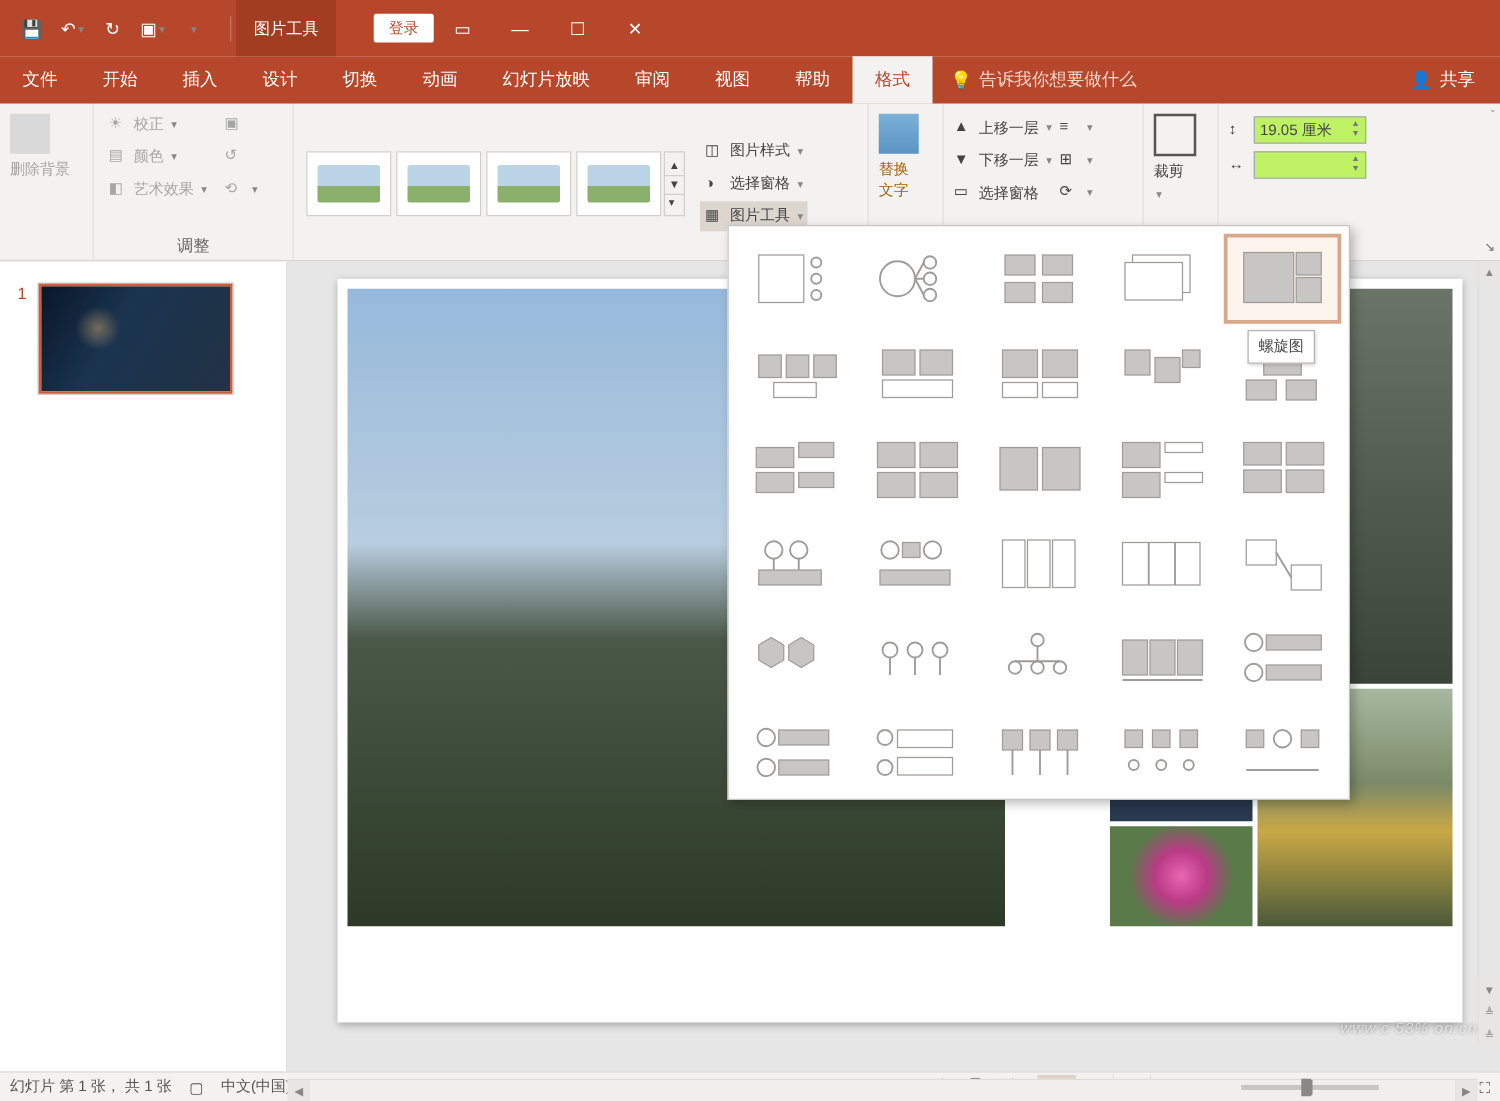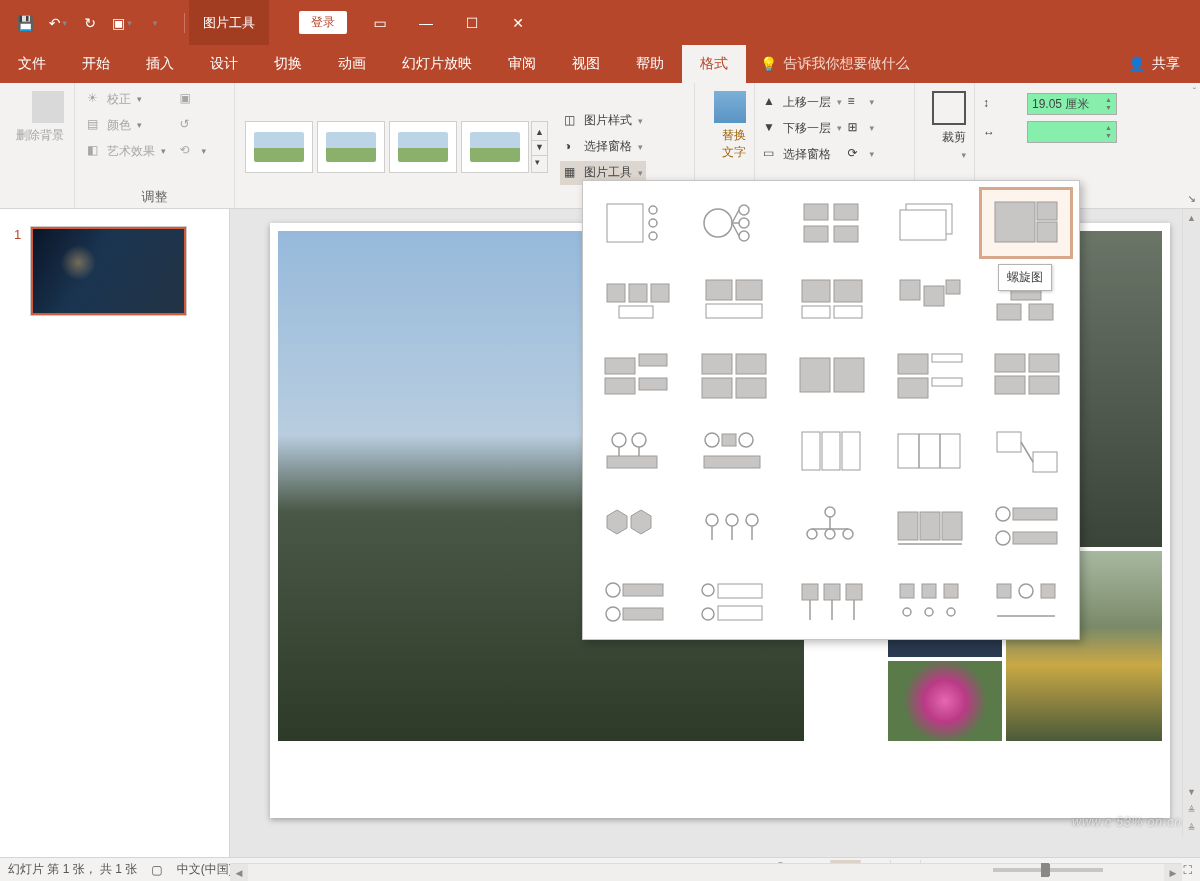--- a/index.html
+++ b/index.html
@@ -4,48 +4,48 @@
 <style>
 * { margin: 0; padding: 0; box-sizing: border-box; font-family: "Microsoft YaHei", "Segoe UI", sans-serif; }
 body { width: 1200px; height: 881px; overflow: hidden; background: #fff; font-size: 12px; color: #444; }
 
 
 .title-bar { height: 45px; background: #b7472a; display: flex; align-items: center; color: #fff; }
 .qa-toolbar { display: flex; gap: 4px; padding: 0 12px; align-items: center; }
 .qa-btn { width: 28px; height: 28px; display: flex; align-items: center; justify-content: center; cursor: pointer; font-size: 14px; }
 .qa-sep { width: 1px; height: 20px; background: rgba(255,255,255,.25); margin: 0 4px; }
 .title-center { flex: 1; text-align: center; font-size: 13px; }
-.title-right { display: flex; align-items: center; gap: 10px; padding-right: 8px; }
+.title-right { display: flex; align-items: center; padding-right: 8px; }
 .login-btn { background: #fff; color: #b7472a; padding: 3px 12px; font-size: 12px; border-radius: 2px; }
 .window-ctl { display: flex; }
 .wc-btn { width: 46px; height: 45px; display: flex; align-items: center; justify-content: center; font-size: 14px; cursor: pointer; }
 .ctx-tab { background: #a33d22; padding: 10px 14px; font-size: 13px; align-self: stretch; display: flex; align-items: center; }
 
 
 .ribbon-tabs { height: 38px; background: #b7472a; display: flex; align-items: stretch; color: #fff; font-size: 14px; }
 .rtab { padding: 0 18px; display: flex; align-items: center; cursor: pointer; }
 .rtab.active { background: #f3f2f1; color: #b7472a; }
 .rtab-tell { flex: 1; display: flex; align-items: center; gap: 6px; padding-left: 14px; color: #f5d6cd; }
 .rtab-share { padding: 0 20px; display: flex; align-items: center; gap: 6px; }
 
 
 .ribbon { height: 126px; background: #f3f2f1; border-bottom: 1px solid #d7d5d3; display: flex; position: relative; }
 .rgroup { border-right: 1px solid #e1dfdd; padding: 4px 8px 2px 8px; display: flex; flex-direction: column; }
 .rgroup-body { flex: 1; display: flex; align-items: flex-start; gap: 6px; }
 .rgroup-label { text-align: center; font-size: 13px; color: #666; padding-top: 2px; }
-.big-btn { display: flex; flex-direction: column; align-items: flex-end; justify-content: center; width: 56px; gap: 4px; padding-top: 4px; color: #a6a6a6; }
+.big-btn { display: flex; flex-direction: column; align-items: flex-start; justify-content: center; width: 56px; gap: 4px; padding-top: 4px; color: #a6a6a6; }
 .big-btn .ic { width: 32px; height: 32px; background: #d9d9d9; }
 .med-btn { display: flex; align-items: center; gap: 4px; height: 24px; padding: 0 4px; color: #a6a6a6; cursor: pointer; }
 .svert { display: flex; flex-direction: column; gap: 2px; }
 .style-thumb { width: 68px; height: 52px; background: #fff; border: 1px solid #d0cfce; margin: 2px; display: flex; align-items: center; justify-content: center; }
 .style-thumb-inner { width: 50px; height: 30px; background: linear-gradient(#bcd5e6 55%, #8ab06c 55%); border-radius: 2px; }
 .style-row { display: flex; }
 .arrange-row { display: flex; align-items: center; gap: 4px; height: 22px; font-size: 12px; color: #444; cursor: pointer; white-space: nowrap; }
 .crop-ic { width: 34px; height: 34px; border: 2px solid #555; position: relative; }
-.size-input { width: 90px; height: 22px; background: #86efac; border: 1px solid #ababab; padding: 0 4px; display: flex; align-items: center; justify-content: space-between; font-size: 12px; margin-left: 24px; }
+.size-input { width: 90px; height: 22px; background: #bef264; border: 1px solid #ababab; padding: 0 4px; display: flex; align-items: center; justify-content: space-between; font-size: 12px; }
 .spin { display: flex; flex-direction: column; font-size: 7px; line-height: 8px; color: #777; }
 .collapse-ic { position: absolute; right: 4px; bottom: 4px; font-size: 10px; color: #888; }
 .ribbon .hl { background: #dcd6cf; }
 .drop { font-size: 9px; color: #888; margin-left: 2px; }
 .smic { width: 16px; height: 16px; display: inline-block; }
 
 
 .layout-popup { position: absolute; top: 180px; left: 582px; width: 498px; height: 460px; background: #fff; border: 1px solid #c7c5c3; box-shadow: 3px 3px 8px rgba(0,0,0,.25); z-index: 50; padding: 6px; display: grid; grid-template-columns: repeat(5, 1fr); grid-auto-rows: 72px; gap: 4px; }
 .layout-item { border: 1px solid transparent; display: flex; align-items: center; justify-content: center; }
 .layout-item.sel { border: 3px solid #d7a889; background: #fdf4ed; }

